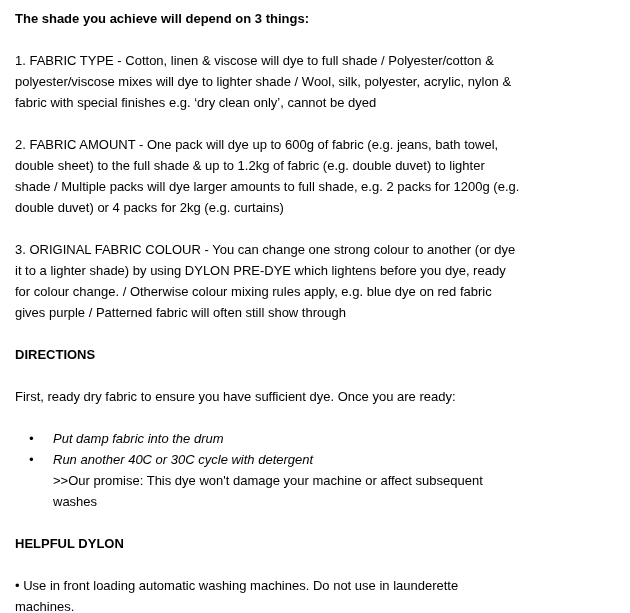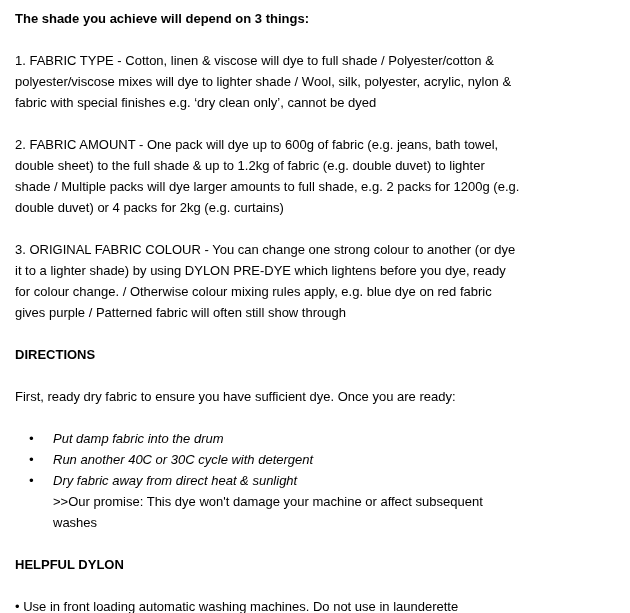--- a/index.html
+++ b/index.html
@@ -60,21 +60,20 @@
   <p class="para">2. FABRIC AMOUNT - One pack will dye up to 600g of fabric (e.g. jeans, bath towel, double sheet) to the full shade &amp; up to 1.2kg of fabric (e.g. double duvet) to lighter shade / Multiple packs will dye larger amounts to full shade, e.g. 2 packs for 1200g (e.g. double duvet) or 4 packs for 2kg (e.g. curtains)</p>
   <p class="para">3. ORIGINAL FABRIC COLOUR - You can change one strong colour to another (or dye it to a lighter shade) by using DYLON PRE-DYE which lightens before you dye, ready for colour change. / Otherwise colour mixing rules apply, e.g. blue dye on red fabric gives purple / Patterned fabric will often still show through</p>
 
   <p class="heading">DIRECTIONS</p>
 
   <p class="para">First, ready dry fabric to ensure you have sufficient dye. Once you are ready:</p>
 
   <ul class="steps">
     <li>Put damp fabric into the drum</li>
     <li>Run another 40C or 30C cycle with detergent</li>
-    <li>Dry fabric away from direct heat &amp; sunlight</li>
   </ul>
   <p class="promise">&gt;&gt;Our promise: This dye won't damage your machine or affect subsequent washes</p>
 
   <p class="heading">HELPFUL DYLON</p>
 
   <div>
     <p class="hint">• Use in front loading automatic washing machines. Do not use in launderette machines.</p>
 
   </div>
 

